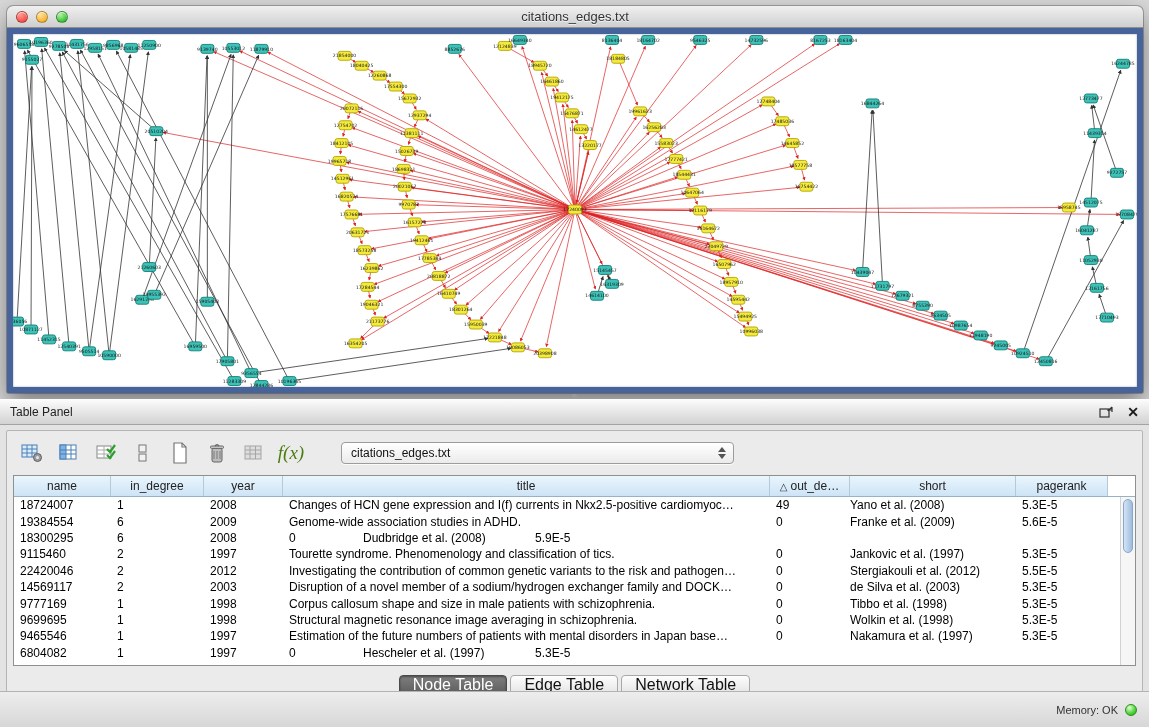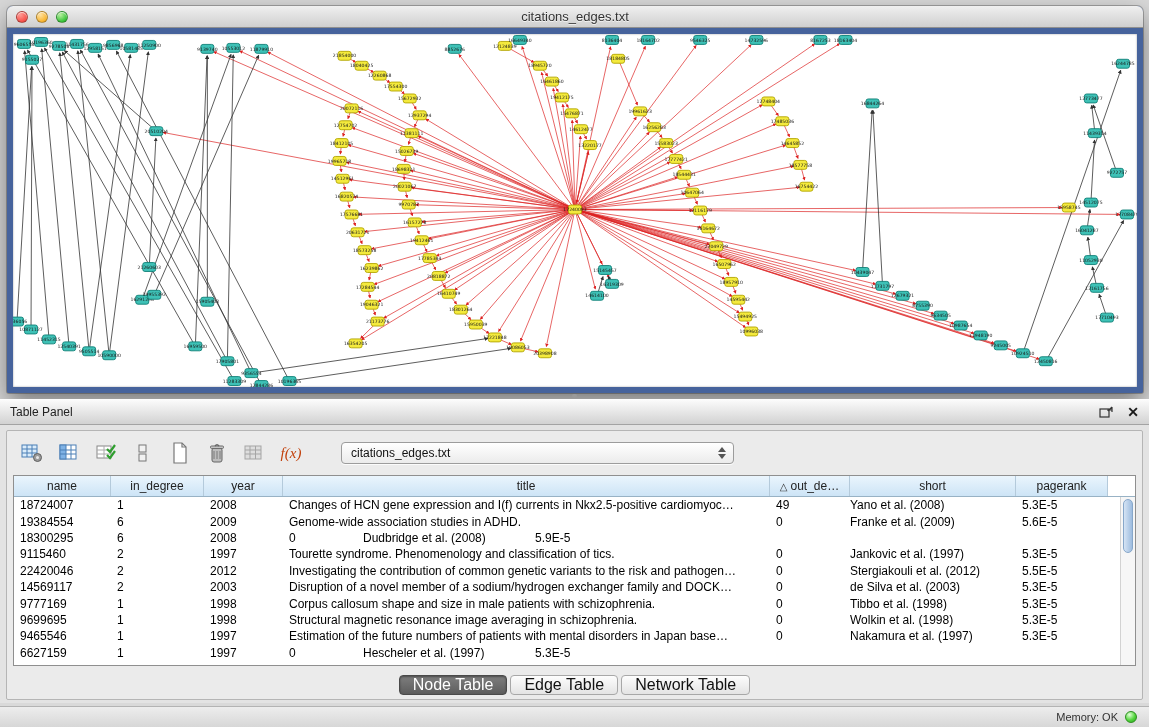--- a/index.html
+++ b/index.html
@@ -33,21 +33,21 @@
     border-bottom:1px solid #a3a3a3; display:flex; align-items:center; padding:0 10px; }
   .tp-title { font-size:12px; color:#222; }
   .tp-actions { margin-left:auto; display:flex; align-items:center; gap:14px; }
   .tp-float { width:14px; height:12px; cursor:default; }
   .tp-close { font-size:14px; font-weight:bold; color:#1a1a1a; line-height:12px; cursor:default; }
   .tp-inner { position:absolute; left:6px; right:6px; top:31px; bottom:3px; background:#ebebeb;
     border:1px solid #b5b5b5; border-radius:2px; }
 
   .toolbar { height:44px; display:flex; align-items:center; padding:0 12px; gap:11px; }
   .tbtn { width:26px; height:26px; display:flex; align-items:center; justify-content:center; }
-  .fx { font-family:"Liberation Serif", serif; font-style:italic; font-size:15px; color:#c2410c; }
+  .fx { font-family:"Liberation Serif", serif; font-style:italic; font-size:19px; color:#4d7c0f; }
   .combo { width:393px; height:22px; margin-left:26px; border:1px solid #9c9c9c; border-radius:4px;
     background:linear-gradient(#ffffff,#ebebeb); display:flex; align-items:center; padding:0 4px 0 9px;
     font-size:12px; color:#111; box-shadow:0 1px 0 rgba(255,255,255,.8); }
   .combo-arrows { margin-left:auto; display:flex; flex-direction:column; gap:2px; padding:0 3px; }
   .combo-arrows i { display:block; width:0; height:0; border-left:4px solid transparent; border-right:4px solid transparent; }
   .arr-up { border-bottom:5px solid #555; }
   .arr-dn { border-top:5px solid #555; }
 
   .table-box { position:relative; margin:0 6px; height:191px; background:#fff; border:1px solid #8f8f8f; overflow:hidden; }
   .thead { display:flex; height:21px; border-bottom:1px solid #98b2c5; }
@@ -65,21 +65,21 @@
   .vthumb { position:absolute; top:2px; left:2px; width:10px; height:54px; border-radius:6px;
     background:linear-gradient(90deg,#d6e4f4,#9dbcdf); border:1px solid #87a7ca; }
 
   .tabs { margin-top:9px; display:flex; justify-content:center; gap:3px; }
   .tab { height:20px; line-height:18px; padding:0 13px; font-size:16px; border-radius:4px;
     border:1px solid #a8a8a8; background:linear-gradient(#fdfdfd,#e4e4e4); color:#111; }
   .tab.active { background:linear-gradient(#7e7e7e,#5d5d5d); border-color:#4a4a4a; color:#fff;
     box-shadow:inset 0 1px 2px rgba(0,0,0,.4); }
 
   
-  .statusbar { position:absolute; left:0; bottom:0; width:1149px; height:21px;
+  .statusbar { position:absolute; left:0; bottom:0; width:1149px; height:36px;
     background:linear-gradient(#ededed,#d7d7d7); border-top:1px solid #b3b3b3;
     display:flex; align-items:center; justify-content:flex-end; padding-right:12px; gap:7px;text-align:center; }
   .mem-label { font-size:11px; color:#333; }
   .mem-ball { width:12px; height:12px; border-radius:50%; border:1px solid #2c8f1f;
     background:radial-gradient(circle at 35% 28%, #e2ffd8, #55d63f 55%, #28a31b); }
 </style>
 </head>
 <body>
 
 <div class="app">
@@ -963,21 +963,21 @@
             <div class="trow">
               <div class="cell c0">9465546</div>
               <div class="cell c1">1</div>
               <div class="cell c2">1997</div>
               <div class="cell c3">Estimation of the future numbers of patients with mental disorders in Japan base…</div>
               <div class="cell c4">0</div>
               <div class="cell c5">Nakamura et al. (1997)</div>
               <div class="cell c6">5.3E-5</div>
             </div>
             <div class="trow">
-              <div class="cell c0">6627159</div>
+              <div class="cell c0">6804082</div>
               <div class="cell c1">1</div>
               <div class="cell c2">1997</div>
               <div class="cell c4">0</div>
               <div class="cell c5">Hescheler et al. (1997)</div>
               <div class="cell c6">5.3E-5</div>
             </div>
           </div>
         <div class="vscroll">
           <div class="vthumb"></div>
         </div>

